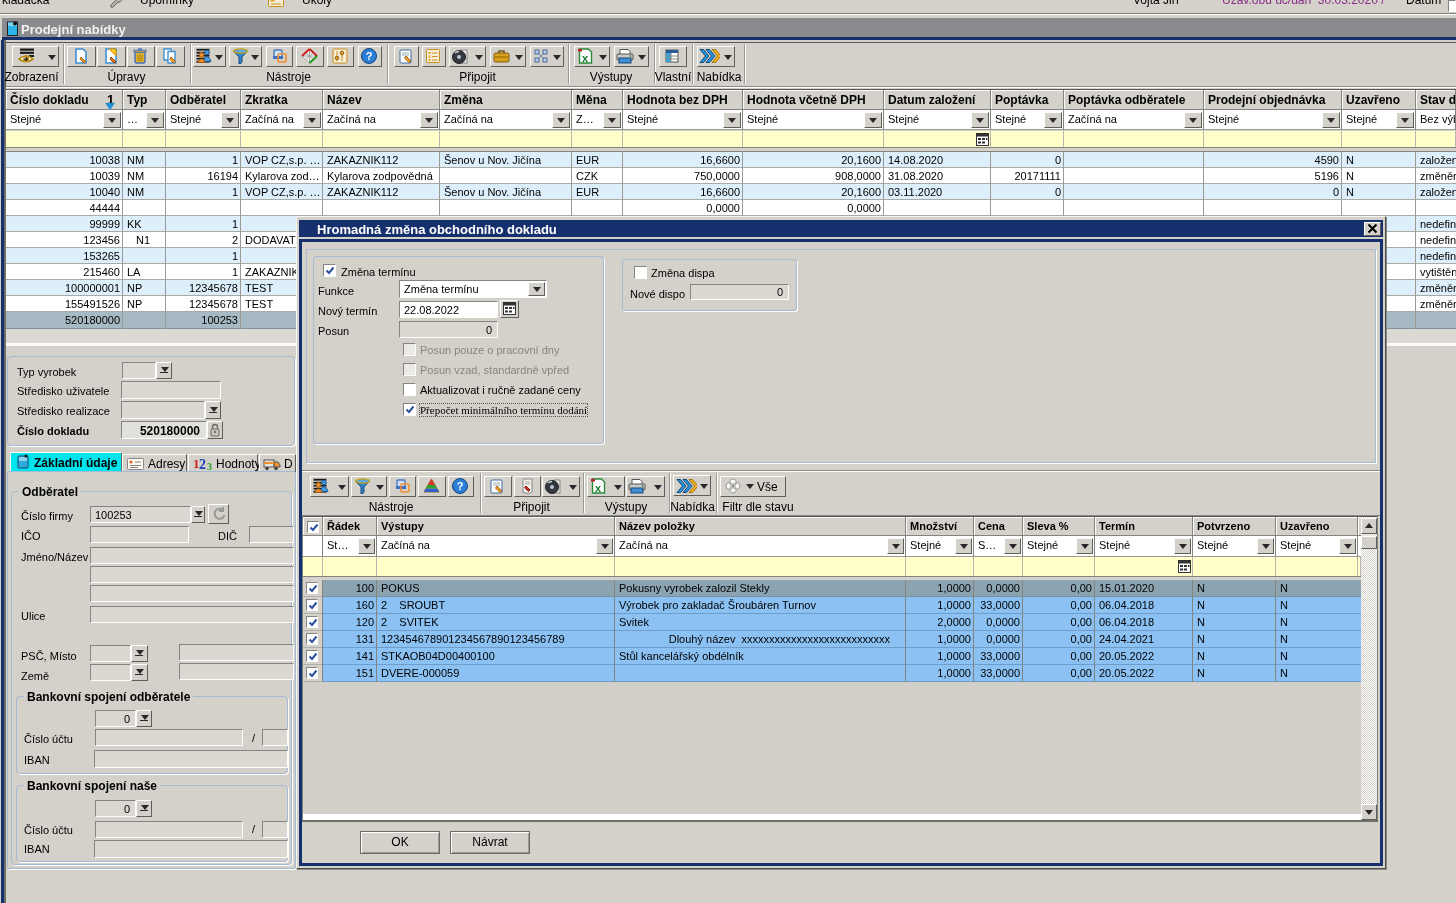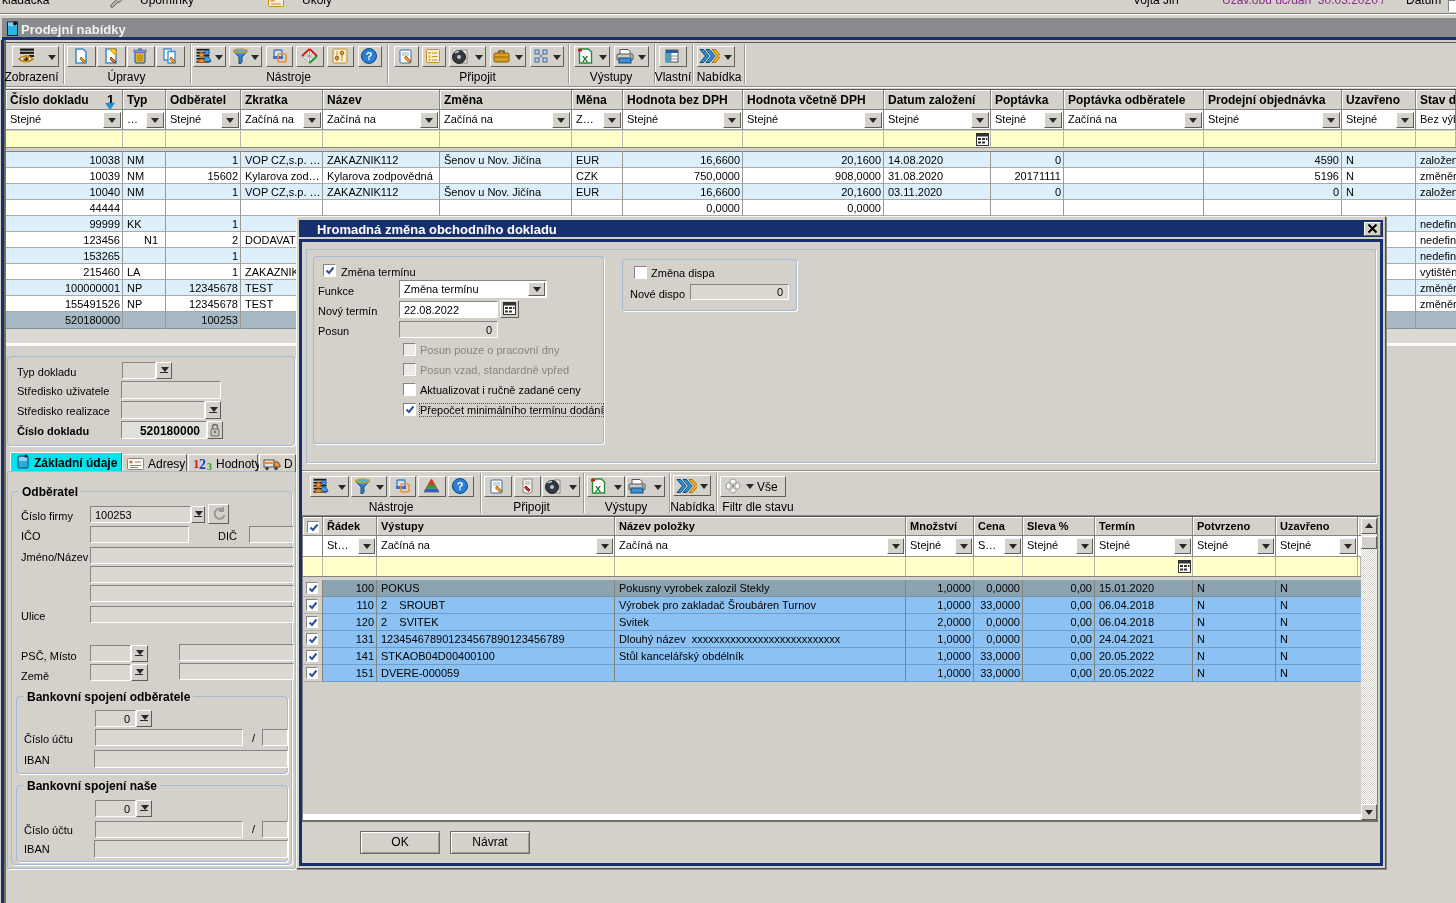--- a/index.html
+++ b/index.html
@@ -346,21 +346,21 @@
 <div class="ab" style="left:742px;top:152px;width:1px;height:16px;background:#9a9a96;"></div>
 <div class="ab" style="left:883px;top:152px;width:1px;height:16px;background:#9a9a96;"></div>
 <div class="ab" style="left:990px;top:152px;width:1px;height:16px;background:#9a9a96;"></div>
 <div class="ab" style="left:1063px;top:152px;width:1px;height:16px;background:#9a9a96;"></div>
 <div class="ab" style="left:1203px;top:152px;width:1px;height:16px;background:#9a9a96;"></div>
 <div class="ab" style="left:1341px;top:152px;width:1px;height:16px;background:#9a9a96;"></div>
 <div class="ab" style="left:1415px;top:152px;width:1px;height:16px;background:#9a9a96;"></div>
 <div class="ab" style="left:6px;top:168px;width:1450px;height:16px;background:#fff;border-bottom:1px solid #aaaaa6;"></div>
 <div class="cell" style="left:6px;top:168px;width:117px;height:15px;text-align:right;">10039</div>
 <div class="cell" style="left:123px;top:168px;width:43px;height:15px;">NM</div>
-<div class="cell" style="left:166px;top:168px;width:75px;height:15px;text-align:right;">15602</div>
+<div class="cell" style="left:166px;top:168px;width:75px;height:15px;text-align:right;">16194</div>
 <div class="cell" style="left:241px;top:168px;width:82px;height:15px;">Kylarova zod…</div>
 <div class="cell" style="left:323px;top:168px;width:117px;height:15px;">Kylarova zodpovědná</div>
 <div class="cell" style="left:440px;top:168px;width:132px;height:15px;"></div>
 <div class="cell" style="left:572px;top:168px;width:51px;height:15px;">CZK</div>
 <div class="cell" style="left:623px;top:168px;width:120px;height:15px;text-align:right;">750,0000</div>
 <div class="cell" style="left:743px;top:168px;width:141px;height:15px;text-align:right;">908,0000</div>
 <div class="cell" style="left:884px;top:168px;width:107px;height:15px;">31.08.2020</div>
 <div class="cell" style="left:991px;top:168px;width:73px;height:15px;text-align:right;">20171111</div>
 <div class="cell" style="left:1064px;top:168px;width:140px;height:15px;"></div>
 <div class="cell" style="left:1204px;top:168px;width:138px;height:15px;text-align:right;">5196</div>
@@ -465,21 +465,21 @@
 <div class="ab" style="left:622px;top:216px;width:1px;height:16px;background:#9a9a96;"></div>
 <div class="ab" style="left:742px;top:216px;width:1px;height:16px;background:#9a9a96;"></div>
 <div class="ab" style="left:883px;top:216px;width:1px;height:16px;background:#9a9a96;"></div>
 <div class="ab" style="left:990px;top:216px;width:1px;height:16px;background:#9a9a96;"></div>
 <div class="ab" style="left:1063px;top:216px;width:1px;height:16px;background:#9a9a96;"></div>
 <div class="ab" style="left:1203px;top:216px;width:1px;height:16px;background:#9a9a96;"></div>
 <div class="ab" style="left:1341px;top:216px;width:1px;height:16px;background:#9a9a96;"></div>
 <div class="ab" style="left:1415px;top:216px;width:1px;height:16px;background:#9a9a96;"></div>
 <div class="ab" style="left:6px;top:232px;width:1450px;height:16px;background:#fff;border-bottom:1px solid #aaaaa6;"></div>
 <div class="cell" style="left:6px;top:232px;width:117px;height:15px;text-align:right;">123456</div>
-<div class="cell" style="left:140px;top:232px;width:43px;height:15px;">N1</div>
+<div class="cell" style="left:132px;top:232px;width:43px;height:15px;">N1</div>
 <div class="cell" style="left:166px;top:232px;width:75px;height:15px;text-align:right;">2</div>
 <div class="cell" style="left:241px;top:232px;width:82px;height:15px;">DODAVATELE</div>
 <div class="cell" style="left:323px;top:232px;width:117px;height:15px;"></div>
 <div class="cell" style="left:440px;top:232px;width:132px;height:15px;"></div>
 <div class="cell" style="left:572px;top:232px;width:51px;height:15px;"></div>
 <div class="cell" style="left:623px;top:232px;width:120px;height:15px;text-align:right;"></div>
 <div class="cell" style="left:743px;top:232px;width:141px;height:15px;text-align:right;"></div>
 <div class="cell" style="left:884px;top:232px;width:107px;height:15px;"></div>
 <div class="cell" style="left:991px;top:232px;width:73px;height:15px;text-align:right;"></div>
 <div class="cell" style="left:1064px;top:232px;width:140px;height:15px;"></div>
@@ -646,21 +646,21 @@
 <div class="ab" style="left:742px;top:312px;width:1px;height:17px;background:#9a9a96;"></div>
 <div class="ab" style="left:883px;top:312px;width:1px;height:17px;background:#9a9a96;"></div>
 <div class="ab" style="left:990px;top:312px;width:1px;height:17px;background:#9a9a96;"></div>
 <div class="ab" style="left:1063px;top:312px;width:1px;height:17px;background:#9a9a96;"></div>
 <div class="ab" style="left:1203px;top:312px;width:1px;height:17px;background:#9a9a96;"></div>
 <div class="ab" style="left:1341px;top:312px;width:1px;height:17px;background:#9a9a96;"></div>
 <div class="ab" style="left:1415px;top:312px;width:1px;height:17px;background:#9a9a96;"></div>
 <div class="ab" style="left:6px;top:329px;width:1450px;height:14px;background:#dcd9d4;"></div>
 <div class="ab" style="left:6px;top:343px;width:1450px;height:3px;background:#fbfbf9;"></div>
 <div class="ab gb" style="left:7px;top:356px;width:288px;height:90px;"></div>
-<div class="lbl" style="left:17px;top:366px;">Typ dokladu</div>
+<div class="lbl" style="left:17px;top:366px;">Typ vyrobek</div>
 <div class="ab dis" style="left:122px;top:362px;width:34px;height:17px;"></div>
 <div class="ab btn" style="left:156px;top:362px;width:16px;height:17px;"></div>
 <div class="ab trib" style="left:161px;top:367px;"></div>
 <div class="ab" style="left:160px;top:372px;width:8px;height:1px;background:#28282a;"></div>
 <div class="lbl" style="left:17px;top:385px;">Středisko uživatele</div>
 <div class="ab dis" style="left:121px;top:381px;width:100px;height:18px;"></div>
 <div class="lbl" style="left:17px;top:405px;">Středisko realizace</div>
 <div class="ab dis" style="left:121px;top:401px;width:84px;height:18px;"></div>
 <div class="ab btn" style="left:205px;top:401px;width:16px;height:18px;"></div>
 <div class="ab trib" style="left:210px;top:407px;"></div>
@@ -801,21 +801,21 @@
 <div class="chk" style="left:403px;top:343px;width:13px;height:13px;background:#eceae6;"></div>
 <div class="lbl" style="left:420px;top:344px;color:#86867e;">Posun pouze o pracovní dny</div>
 <div class="chk" style="left:403px;top:363px;width:13px;height:13px;background:#eceae6;"></div>
 <div class="lbl" style="left:420px;top:364px;color:#86867e;">Posun vzad, standardně vpřed</div>
 <div class="chk" style="left:403px;top:383px;width:13px;height:13px;background:#fff;"></div>
 <div class="lbl" style="left:420px;top:384px;color:#000;">Aktualizovat i ručně zadané ceny</div>
 <div class="chk" style="left:403px;top:403px;width:13px;height:13px;background:#fff;"></div>
 <div class="ab" style="left:405px;top:405px;"><svg width="10" height="10" viewBox="0 0 10 10">
       <path d="M1.5 4.5 L4 7 L8.5 1.5" stroke="#2a50a0" stroke-width="2" fill="none"></path>
     </svg></div>
-<div class="lbl" style="left:420px;top:404px;color:#000;border:1px dotted #555;margin:-1px;">Přepočet minimálního termínu dodání</div>
+<div class="lbl" style="left:420px;top:404px;color:#000;border:1px dotted #555;margin:-1px;font-family:Liberation Serif, serif;">Přepočet minimálního termínu dodání</div>
 <div class="ab gb" style="left:622px;top:259px;width:175px;height:52px;border-radius:3px;"></div>
 <div class="chk" style="left:634px;top:266px;width:13px;height:13px;background:#fff;"></div>
 <div class="lbl" style="left:651px;top:267px;">Změna dispa</div>
 <div class="lbl" style="left:630px;top:288px;">Nové dispo</div>
 <div class="ab dis nw" style="left:690px;top:284px;width:99px;height:16px;text-align:right;padding:1px 5px 0 0;">0</div>
 <div class="ab" style="left:302px;top:470px;width:1078px;height:46px;background:#d4d1ca;border-top:1px solid #8a8a85;box-shadow:inset 0 1px 0 #fff;border-bottom:1px solid #8a8a85;"></div>
 <div class="ab" style="left:480px;top:473px;width:1px;height:40px;background:#9a9a94;box-shadow:1px 0 0 #fff;"></div>
 <div class="ab" style="left:583px;top:473px;width:1px;height:40px;background:#9a9a94;box-shadow:1px 0 0 #fff;"></div>
 <div class="ab" style="left:669px;top:473px;width:1px;height:40px;background:#9a9a94;box-shadow:1px 0 0 #fff;"></div>
 <div class="ab" style="left:716px;top:473px;width:1px;height:40px;background:#9a9a94;box-shadow:1px 0 0 #fff;"></div>
@@ -1009,21 +1009,21 @@
 <div class="ab" style="left:1022px;top:580px;width:1px;height:17px;background:#84847f;"></div>
 <div class="ab" style="left:1094px;top:580px;width:1px;height:17px;background:#84847f;"></div>
 <div class="ab" style="left:1192px;top:580px;width:1px;height:17px;background:#84847f;"></div>
 <div class="ab" style="left:1275px;top:580px;width:1px;height:17px;background:#84847f;"></div>
 <div class="ab" style="left:303px;top:597px;width:1058px;height:17px;background:#8cc2f3;border-bottom:1px solid #6f9cc8;"></div>
 <div class="ab" style="left:303px;top:597px;width:20px;height:17px;background:#d4d1ca;border-bottom:1px solid #b0b0ac;"></div>
 <div class="chk" style="left:306px;top:599px;width:12px;height:12px;background:#fff;"></div>
 <div class="ab" style="left:308px;top:601px;"><svg width="10" height="10" viewBox="0 0 10 10">
       <path d="M1.5 4.5 L4 7 L8.5 1.5" stroke="#2a50a0" stroke-width="2" fill="none"></path>
     </svg></div>
-<div class="cell" style="left:323px;top:597px;width:54px;height:16px;text-align:right;">110</div>
+<div class="cell" style="left:323px;top:597px;width:54px;height:16px;text-align:right;">160</div>
 <div class="cell" style="left:377px;top:597px;width:238px;height:16px;">2&nbsp;&nbsp;&nbsp;&nbsp;SROUBT</div>
 <div class="cell" style="left:615px;top:597px;width:291px;height:16px;">Výrobek pro zakladač Šroubáren Turnov</div>
 <div class="cell" style="left:906px;top:597px;width:68px;height:16px;text-align:right;">1,0000</div>
 <div class="cell" style="left:974px;top:597px;width:49px;height:16px;text-align:right;">33,0000</div>
 <div class="cell" style="left:1023px;top:597px;width:72px;height:16px;text-align:right;">0,00</div>
 <div class="cell" style="left:1095px;top:597px;width:98px;height:16px;">06.04.2018</div>
 <div class="cell" style="left:1193px;top:597px;width:83px;height:16px;">N</div>
 <div class="cell" style="left:1276px;top:597px;width:82px;height:16px;">N</div>
 <div class="ab" style="left:322px;top:597px;width:1px;height:17px;background:#84847f;"></div>
 <div class="ab" style="left:376px;top:597px;width:1px;height:17px;background:#84847f;"></div>
@@ -1059,21 +1059,21 @@
 <div class="ab" style="left:1192px;top:614px;width:1px;height:17px;background:#84847f;"></div>
 <div class="ab" style="left:1275px;top:614px;width:1px;height:17px;background:#84847f;"></div>
 <div class="ab" style="left:303px;top:631px;width:1058px;height:17px;background:#8cc2f3;border-bottom:1px solid #6f9cc8;"></div>
 <div class="ab" style="left:303px;top:631px;width:20px;height:17px;background:#d4d1ca;border-bottom:1px solid #b0b0ac;"></div>
 <div class="chk" style="left:306px;top:633px;width:12px;height:12px;background:#fff;"></div>
 <div class="ab" style="left:308px;top:635px;"><svg width="10" height="10" viewBox="0 0 10 10">
       <path d="M1.5 4.5 L4 7 L8.5 1.5" stroke="#2a50a0" stroke-width="2" fill="none"></path>
     </svg></div>
 <div class="cell" style="left:323px;top:631px;width:54px;height:16px;text-align:right;">131</div>
 <div class="cell" style="left:377px;top:631px;width:238px;height:16px;">123454678901234567890123456789</div>
-<div class="cell" style="left:615px;top:631px;width:291px;height:16px;">Dlouhý název &nbsp;xxxxxxxxxxxxxxxxxxxxxxxxxxx</div>
+<div class="cell" style="left:602px;top:631px;width:291px;height:16px;text-align:right;">Dlouhý název &nbsp;xxxxxxxxxxxxxxxxxxxxxxxxxxx</div>
 <div class="cell" style="left:906px;top:631px;width:68px;height:16px;text-align:right;">1,0000</div>
 <div class="cell" style="left:974px;top:631px;width:49px;height:16px;text-align:right;">0,0000</div>
 <div class="cell" style="left:1023px;top:631px;width:72px;height:16px;text-align:right;">0,00</div>
 <div class="cell" style="left:1095px;top:631px;width:98px;height:16px;">24.04.2021</div>
 <div class="cell" style="left:1193px;top:631px;width:83px;height:16px;">N</div>
 <div class="cell" style="left:1276px;top:631px;width:82px;height:16px;">N</div>
 <div class="ab" style="left:322px;top:631px;width:1px;height:17px;background:#84847f;"></div>
 <div class="ab" style="left:376px;top:631px;width:1px;height:17px;background:#84847f;"></div>
 <div class="ab" style="left:614px;top:631px;width:1px;height:17px;background:#84847f;"></div>
 <div class="ab" style="left:905px;top:631px;width:1px;height:17px;background:#84847f;"></div>

